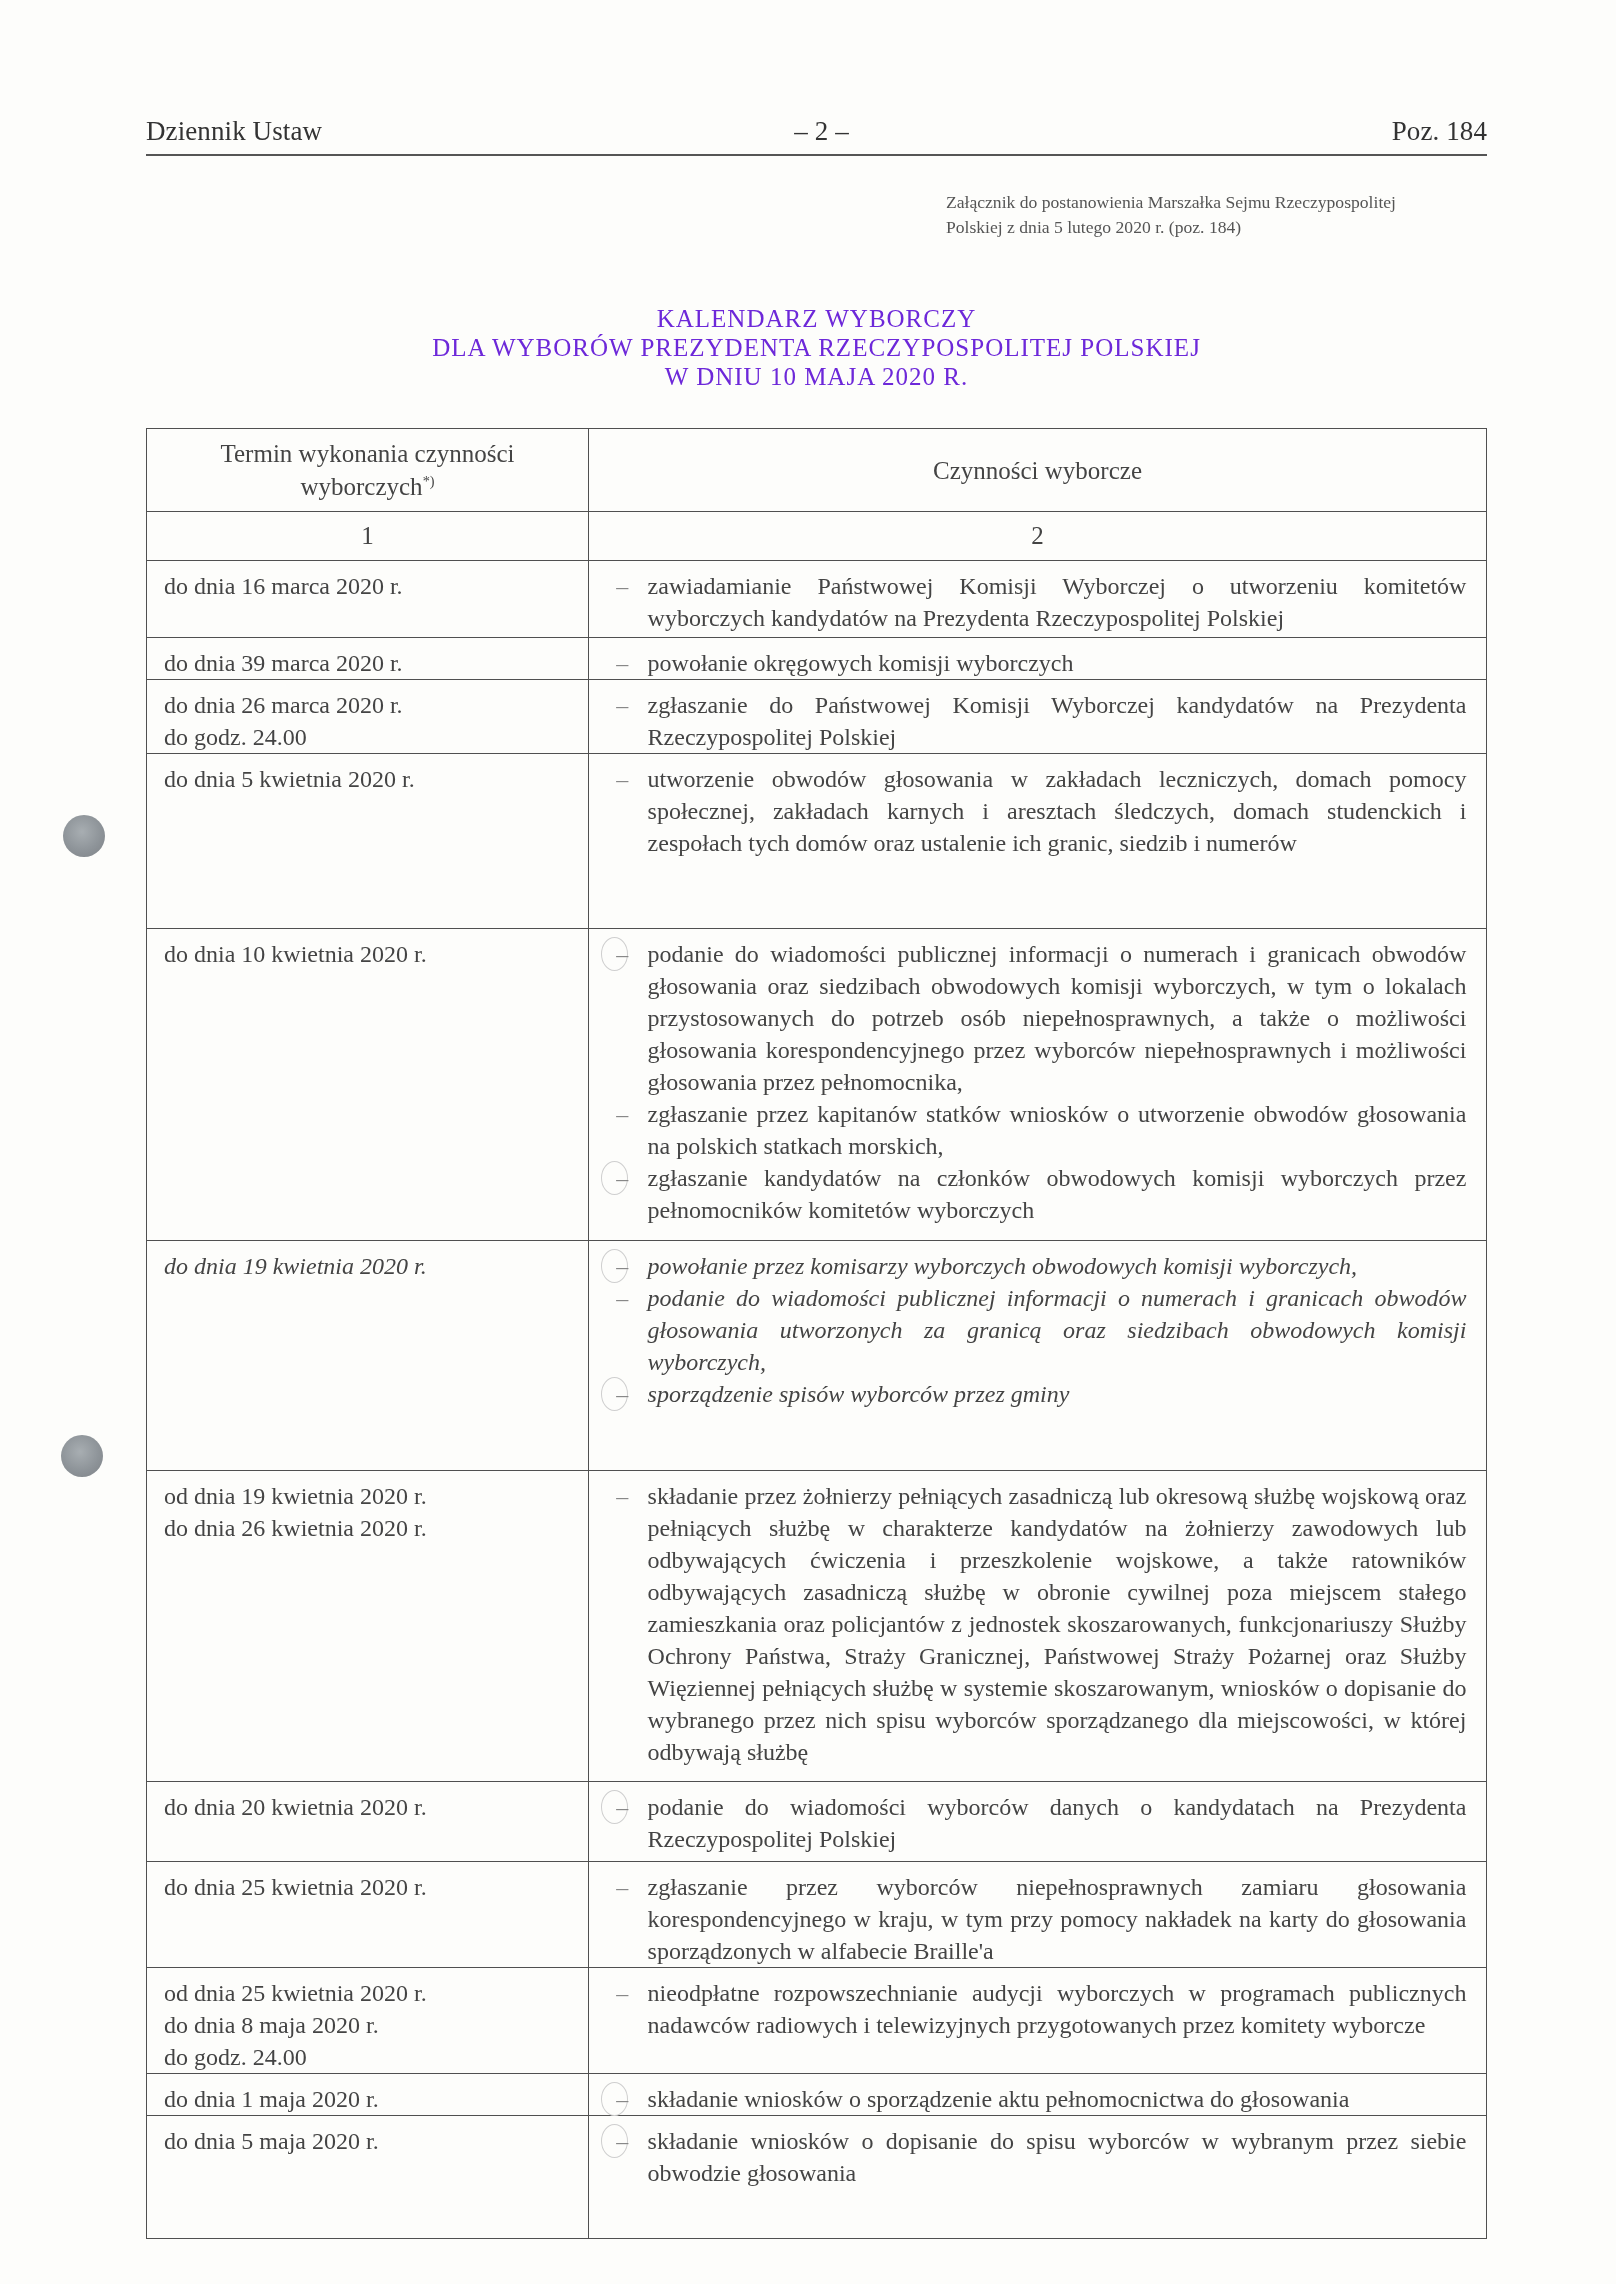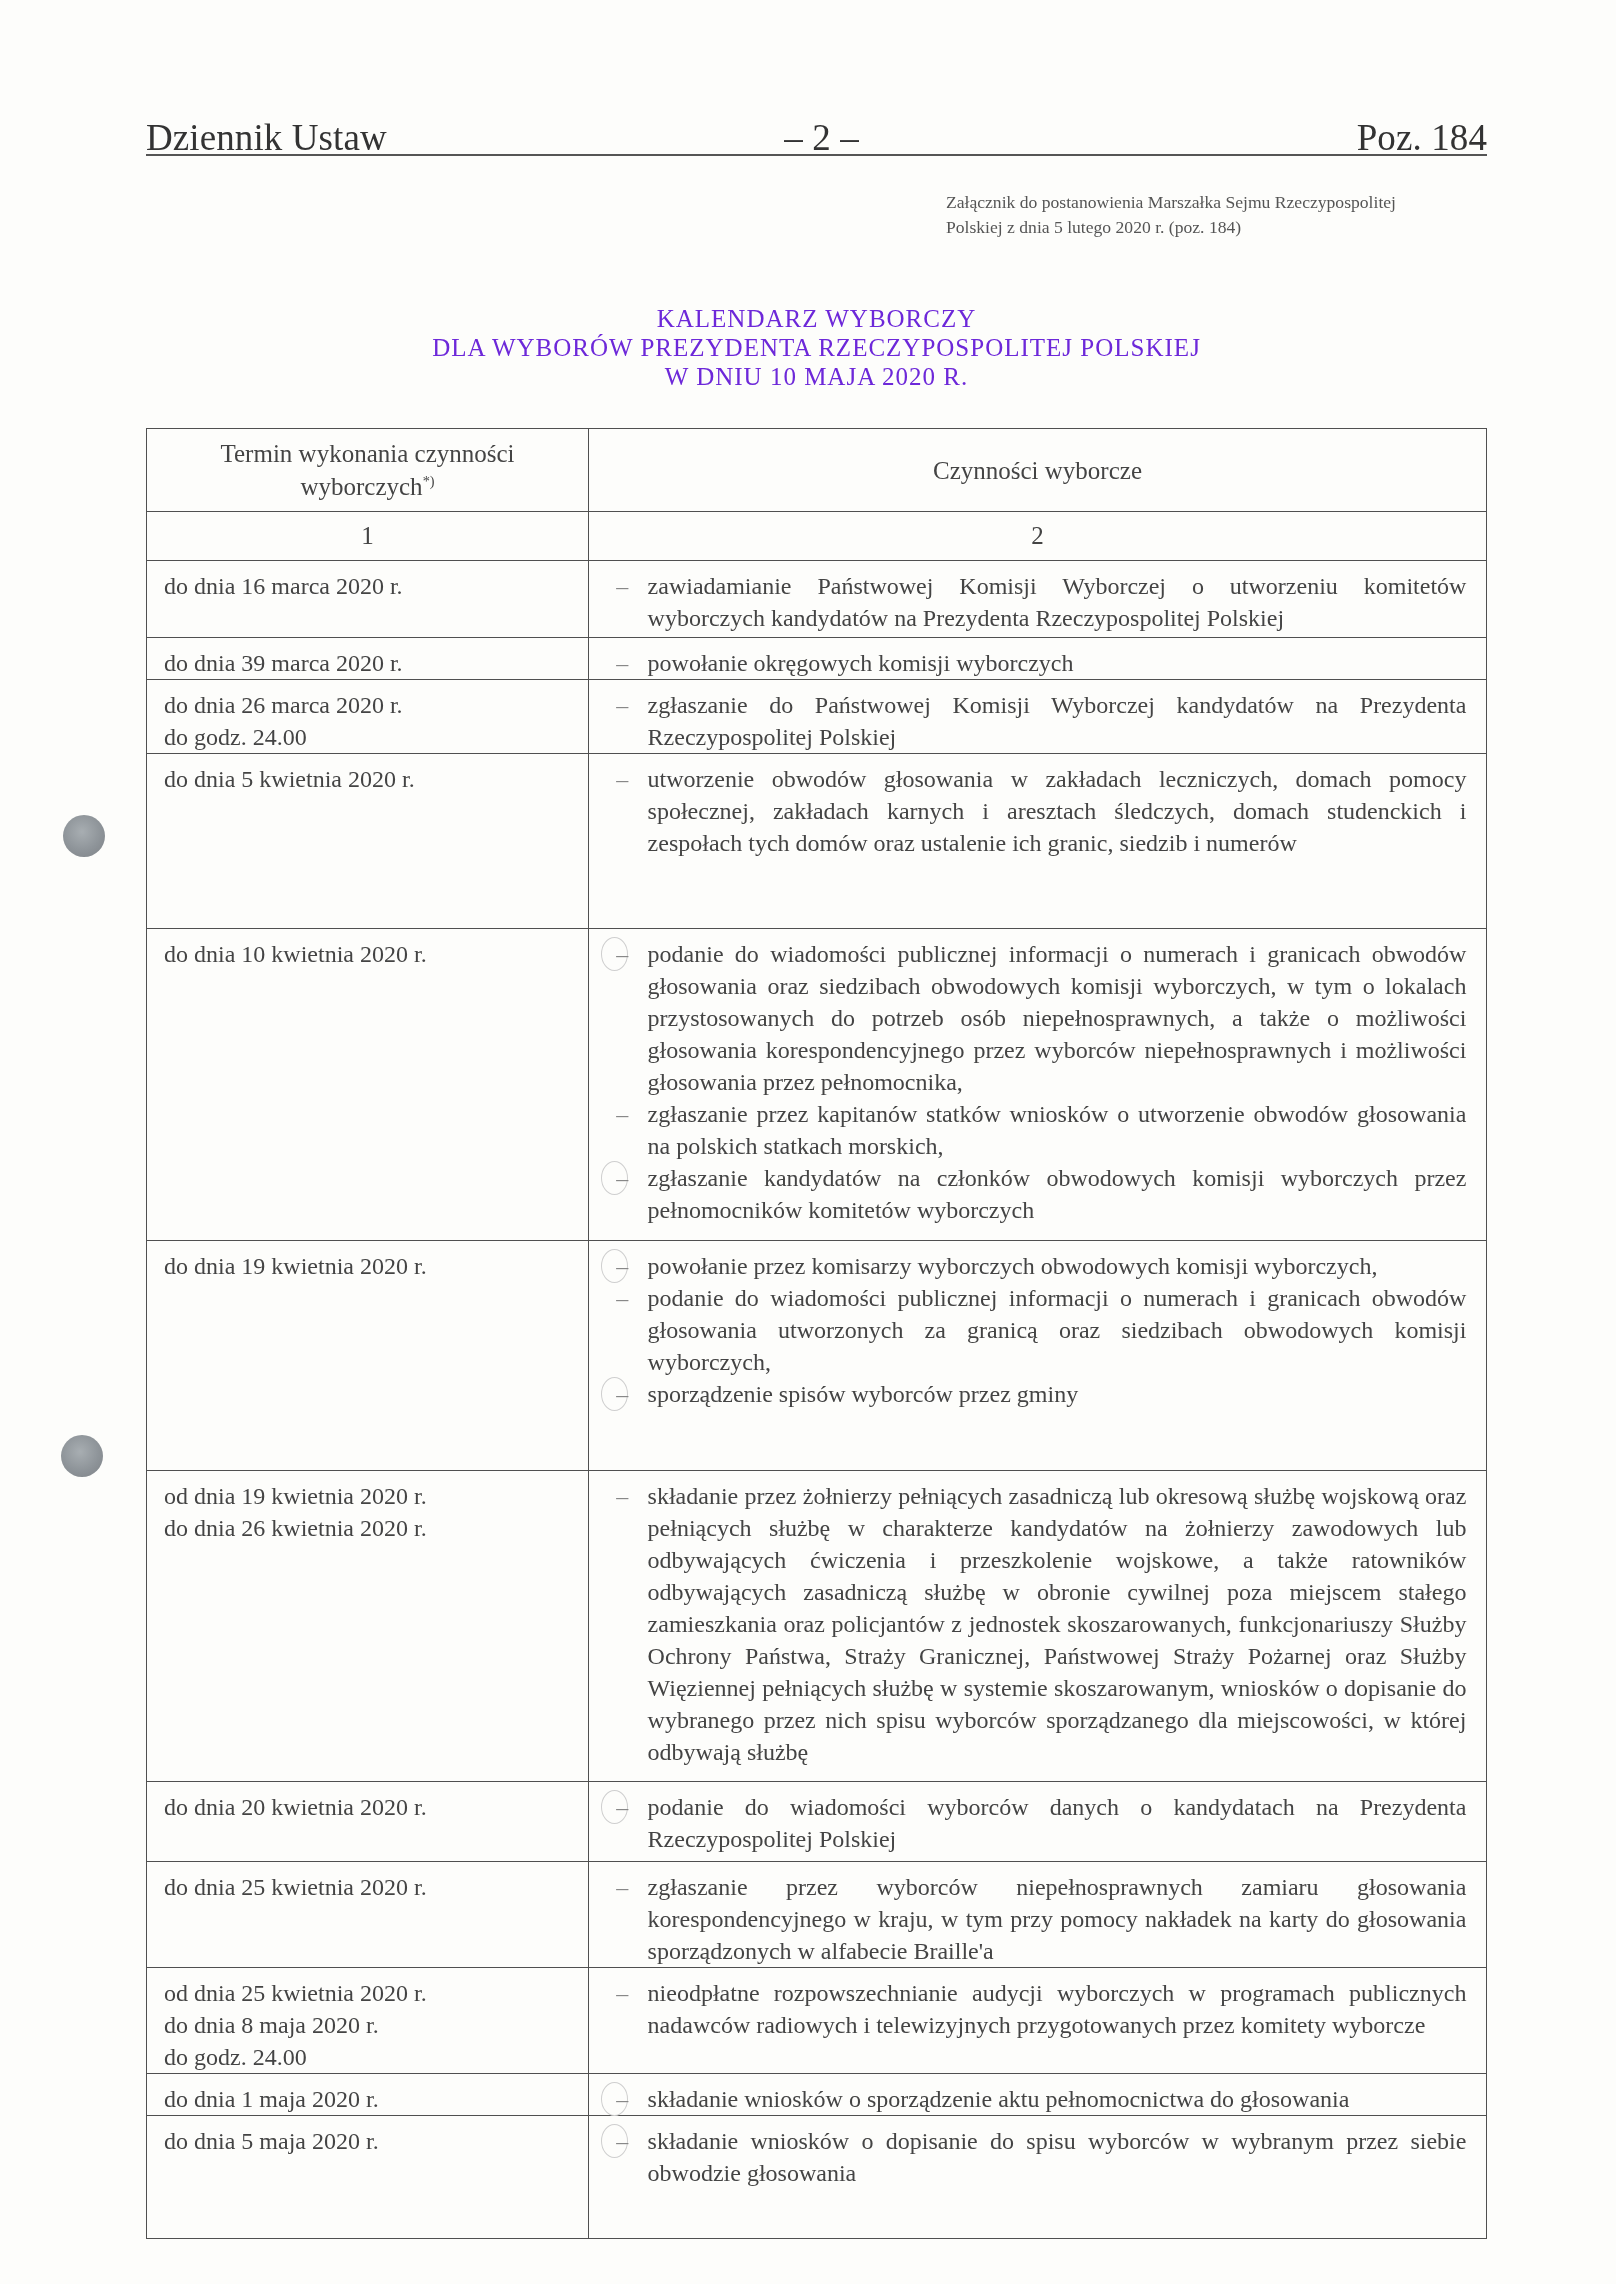--- a/index.html
+++ b/index.html
@@ -4,21 +4,21 @@
 <style>
   html, body { margin: 0; padding: 0; }
   body {
     width: 1617px; height: 2284px; position: relative; overflow: hidden;
     background: #fdfdfb;
     font-family: "Liberation Serif", "DejaVu Serif", serif;
     color: #3a3a3a;
   }
   .abs { position: absolute; }
   
-  .rh { top: 116px; font-size: 37px; color: #333; letter-spacing: 0.1px; }
+  .rh { top: 116px; font-size: 27px; color: #333; letter-spacing: 0.1px; }
   .rh-left { left: 146px; }
   .rh-center { left: 776px; width: 91px; text-align: center; }
   .rh-right { right: 130px; }
   .rh-rule { left: 146px; top: 154px; width: 1341px; height: 0; border-top: 2px solid #555; }
 
   .annex { left: 946px; top: 190px; width: 561px; font-size: 17.6px; line-height: 25px; color: #555; }
 
   .title { left: 146px; width: 1341px; top: 304px; text-align: center; font-size: 25px; line-height: 29px; color: #6d28d9; letter-spacing: 1px; }
   .title div { margin: 0; }
 
@@ -113,21 +113,21 @@
       <tr style="height: 312px;">
         <td class="c1">
           <div>do dnia 10 kwietnia 2020 r.</div>
         </td>
         <td class="c2">
           <div class="act"><span class="ring"></span><span class="dash">–</span><span>podanie do wiadomości publicznej informacji o numerach i granicach obwodów głosowania oraz siedzibach obwodowych komisji wyborczych, w tym o lokalach przystosowanych do potrzeb osób niepełnosprawnych, a także o możliwości głosowania korespondencyjnego przez wyborców niepełnosprawnych i możliwości głosowania przez pełnomocnika,</span></div>
           <div class="act"><span class="dash">–</span><span>zgłaszanie przez kapitanów statków wniosków o utworzenie obwodów głosowania na polskich statkach morskich,</span></div>
           <div class="act"><span class="ring"></span><span class="dash">–</span><span>zgłaszanie kandydatów na członków obwodowych komisji wyborczych przez pełnomocników komitetów wyborczych</span></div>
         </td>
       </tr>
-      <tr style="height: 230px;">
+      <tr style="height: 230px; font-style: italic;">
         <td class="c1">
           <div>do dnia 19 kwietnia 2020 r.</div>
         </td>
         <td class="c2">
           <div class="act"><span class="ring"></span><span class="dash">–</span><span>powołanie przez komisarzy wyborczych obwodowych komisji wyborczych,</span></div>
           <div class="act"><span class="dash">–</span><span>podanie do wiadomości publicznej informacji o numerach i granicach obwodów głosowania utworzonych za granicą oraz siedzibach obwodowych komisji wyborczych,</span></div>
           <div class="act"><span class="ring"></span><span class="dash">–</span><span>sporządzenie spisów wyborców przez gminy</span></div>
         </td>
       </tr>
       <tr style="height: 311px;">

